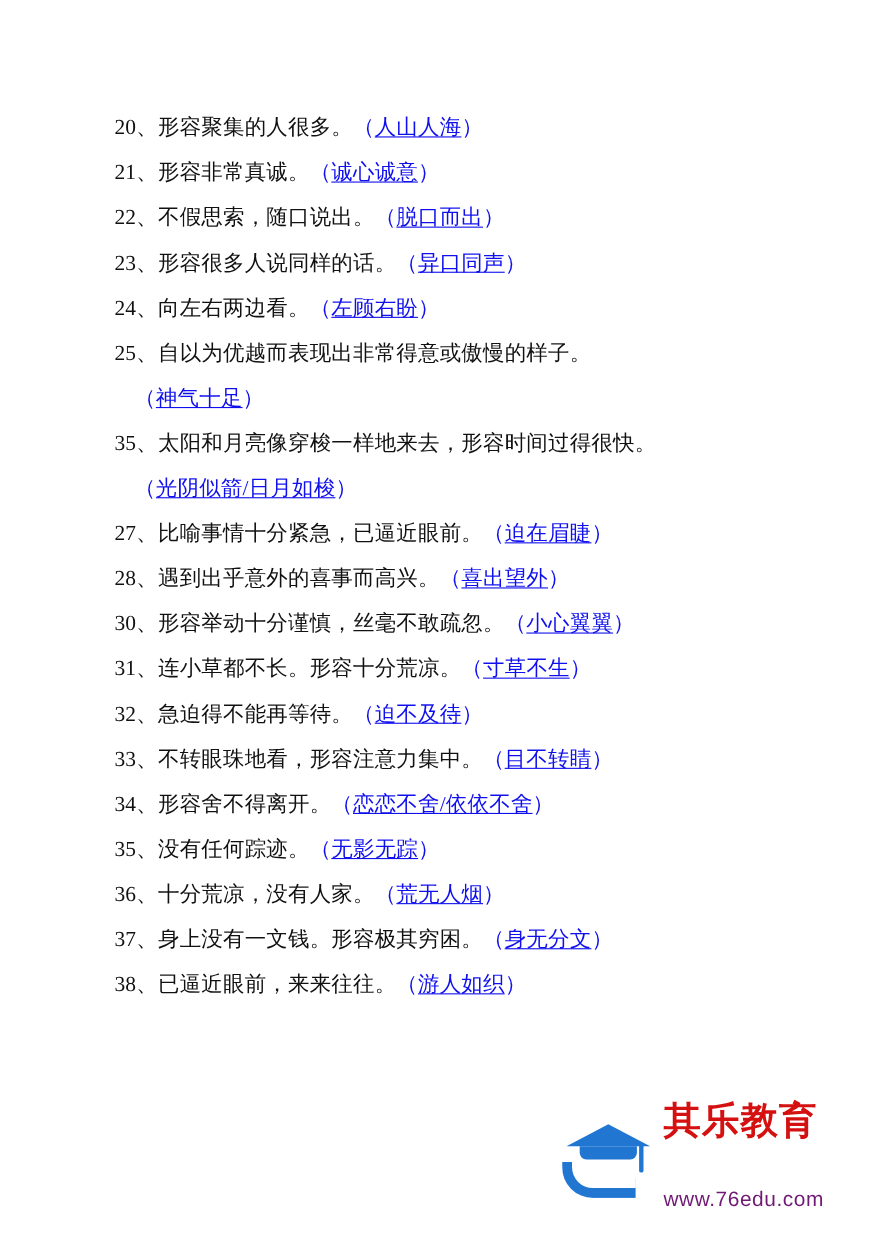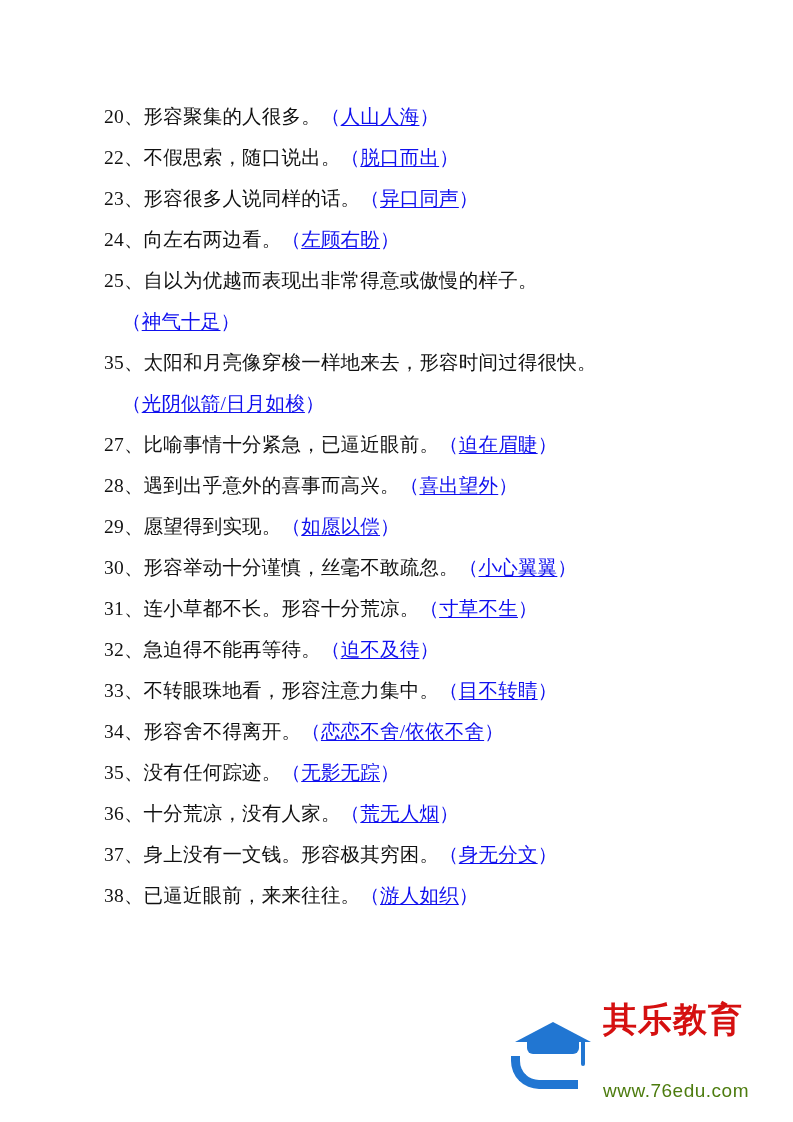--- a/index.html
+++ b/index.html
@@ -109,35 +109,38 @@
     font-family: "Liberation Sans", sans-serif;
     font-size: 34px;
     font-weight: bold;
     color: #d51010;
     letter-spacing: 1px;
     line-height: 40px;
   }
   .logo-url {
     font-family: "Liberation Sans", sans-serif;
     font-size: 19px;
-    color: #4d7c0f;
+    color: #701a75;
     letter-spacing: 0.5px;
     line-height: 24px;
     margin-top: 40px;
   }
 </style>
 </head>
 <body>
 
 <div class="page">
 
   <div class="line">
     <span class="num">20、</span><span>形容聚集的人很多。</span><span class="paren">（</span><span class="idiom">人山人海</span><span class="paren">）</span>
   </div>
 
+  <div class="line">
+    <span class="num">21、</span><span>形容非常真诚。</span><span class="paren">（</span><span class="idiom">诚心诚意</span><span class="paren">）</span>
+  </div>
 
   <div class="line">
     <span class="num">22、</span><span>不假思索，随口说出。</span><span class="paren">（</span><span class="idiom">脱口而出</span><span class="paren">）</span>
   </div>
 
   <div class="line">
     <span class="num">23、</span><span>形容很多人说同样的话。</span><span class="paren">（</span><span class="idiom">异口同声</span><span class="paren">）</span>
   </div>
 
   <div class="line">
@@ -159,23 +162,20 @@
   </div>
 
   <div class="line">
     <span class="num">27、</span><span>比喻事情十分紧急，已逼近眼前。</span><span class="paren">（</span><span class="idiom">迫在眉睫</span><span class="paren">）</span>
   </div>
 
   <div class="line">
     <span class="num">28、</span><span>遇到出乎意外的喜事而高兴。</span><span class="paren">（</span><span class="idiom">喜出望外</span><span class="paren">）</span>
   </div>
 
-  <div class="line">
-    <span class="num">29、</span><span>愿望得到实现。</span><span class="paren">（</span><span class="idiom">如愿以偿</span><span class="paren">）</span>
-  </div>
 
   <div class="line">
     <span class="num">30、</span><span>形容举动十分谨慎，丝毫不敢疏忽。</span><span class="paren">（</span><span class="idiom">小心翼翼</span><span class="paren">）</span>
   </div>
 
   <div class="line">
     <span class="num">31、</span><span>连小草都不长。形容十分荒凉。</span><span class="paren">（</span><span class="idiom">寸草不生</span><span class="paren">）</span>
   </div>
 
   <div class="line">

